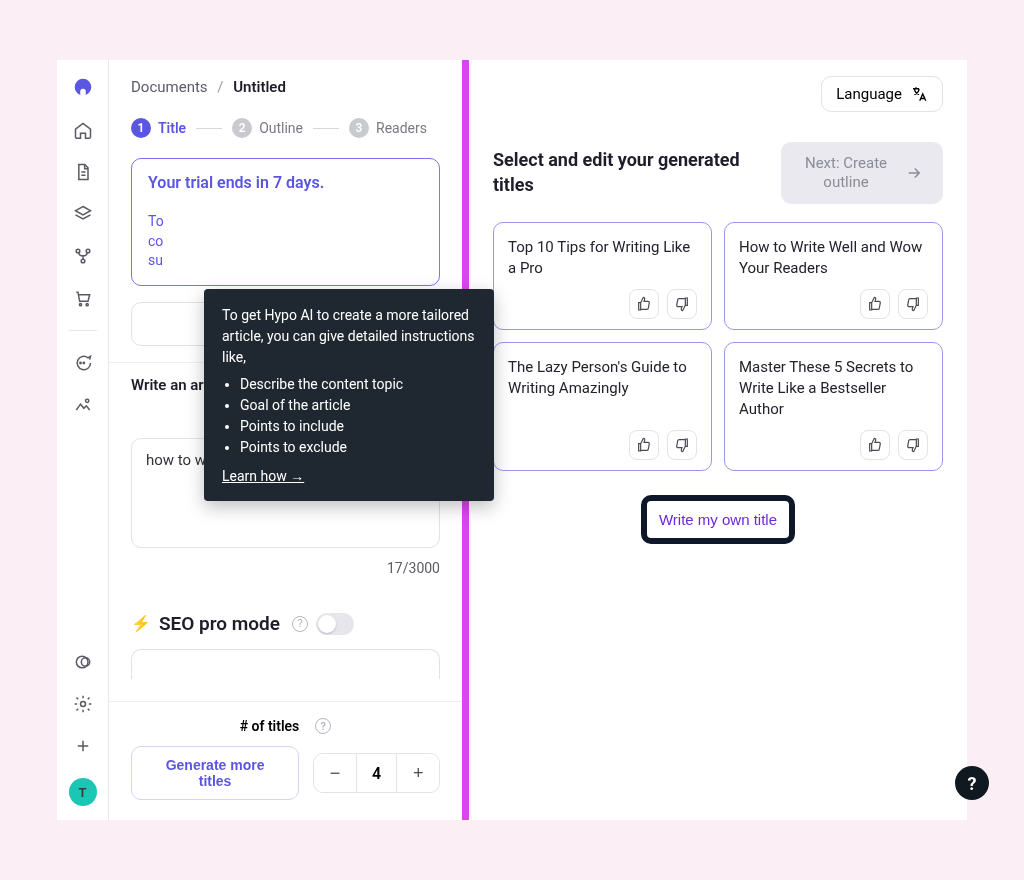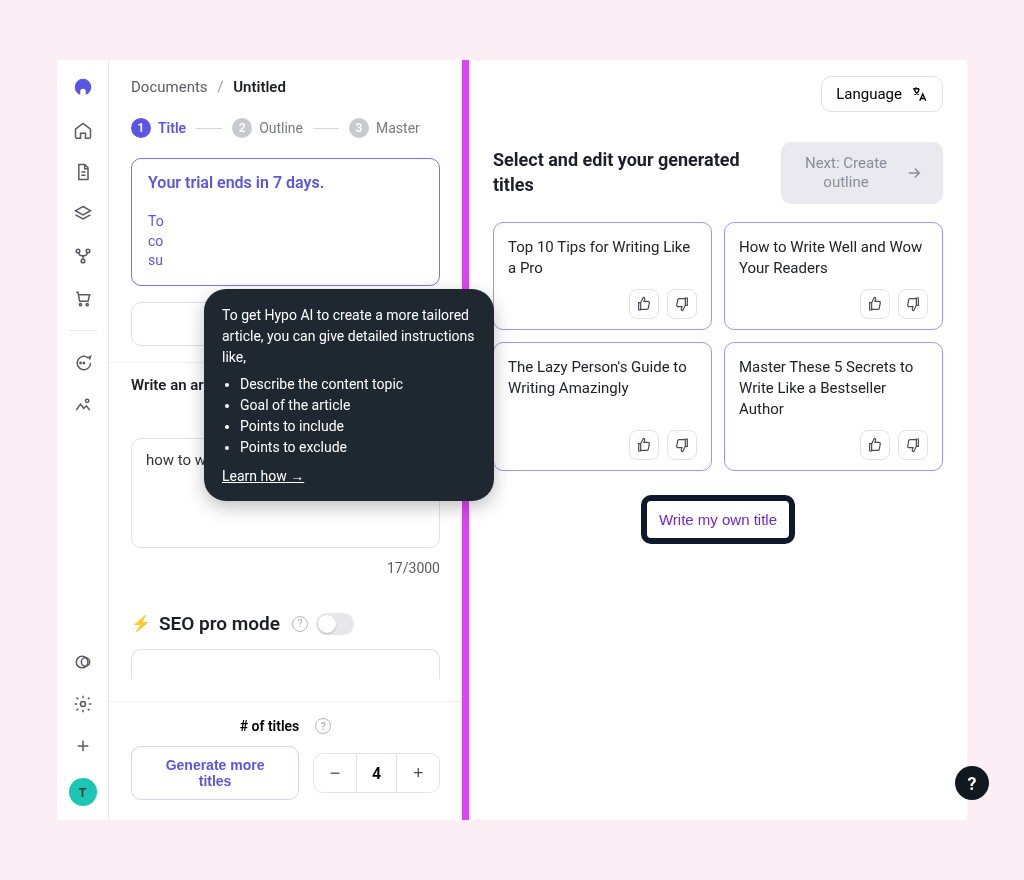--- a/index.html
+++ b/index.html
@@ -156,21 +156,21 @@
     width:30px;height:30px;border:1px solid #e2e2e8;border-radius:8px;background:#fff;
     display:flex;align-items:center;justify-content:center;cursor:pointer;color:#4a4a54;
   }
   .own-btn {
     display:block; margin:24px auto 0; border:6px solid #0f172a; border-radius:10px;
     background:#fff; padding:10px 12px; font-size:15px; cursor:pointer; color:#6d28d9;
   }
   
   .tooltip {
     position:absolute; top:229px; left:147px; width:290px;
-    background:#1f2830; color:#fff; border-radius:22px;
+    background:#1f2830; color:#fff; border-radius:4px;
     padding:16px 18px 14px; font-size:14px; line-height:1.5;
     box-shadow:0 6px 18px rgba(0,0,0,.25); z-index:50;
   }
   .tooltip ul { margin:6px 0 8px 18px;}
   .tooltip a { color:#fff; text-decoration:underline;}
   
   .help-fab {
     position:absolute; right:35px; bottom:80px;
     width:34px;height:34px;border-radius:50%;background:#101820;color:#fff;
     display:flex;align-items:center;justify-content:center;font-weight:700;font-size:18px;cursor:pointer;
@@ -270,21 +270,21 @@
           <span class="lbl">Title</span>
         </div>
         <div class="step-line"></div>
         <div class="step">
           <span class="num">2</span>
           <span class="lbl">Outline</span>
         </div>
         <div class="step-line"></div>
         <div class="step">
           <span class="num">3</span>
-          <span class="lbl">Master</span>
+          <span class="lbl">Readers</span>
         </div>
       </div>
 
       <div class="trial-card">
         <div class="title">Your trial ends in 7 days.</div>
         <div class="body">
           <span>To</span><br>
           <span>co</span><br>
           <span>su</span>
         </div>

